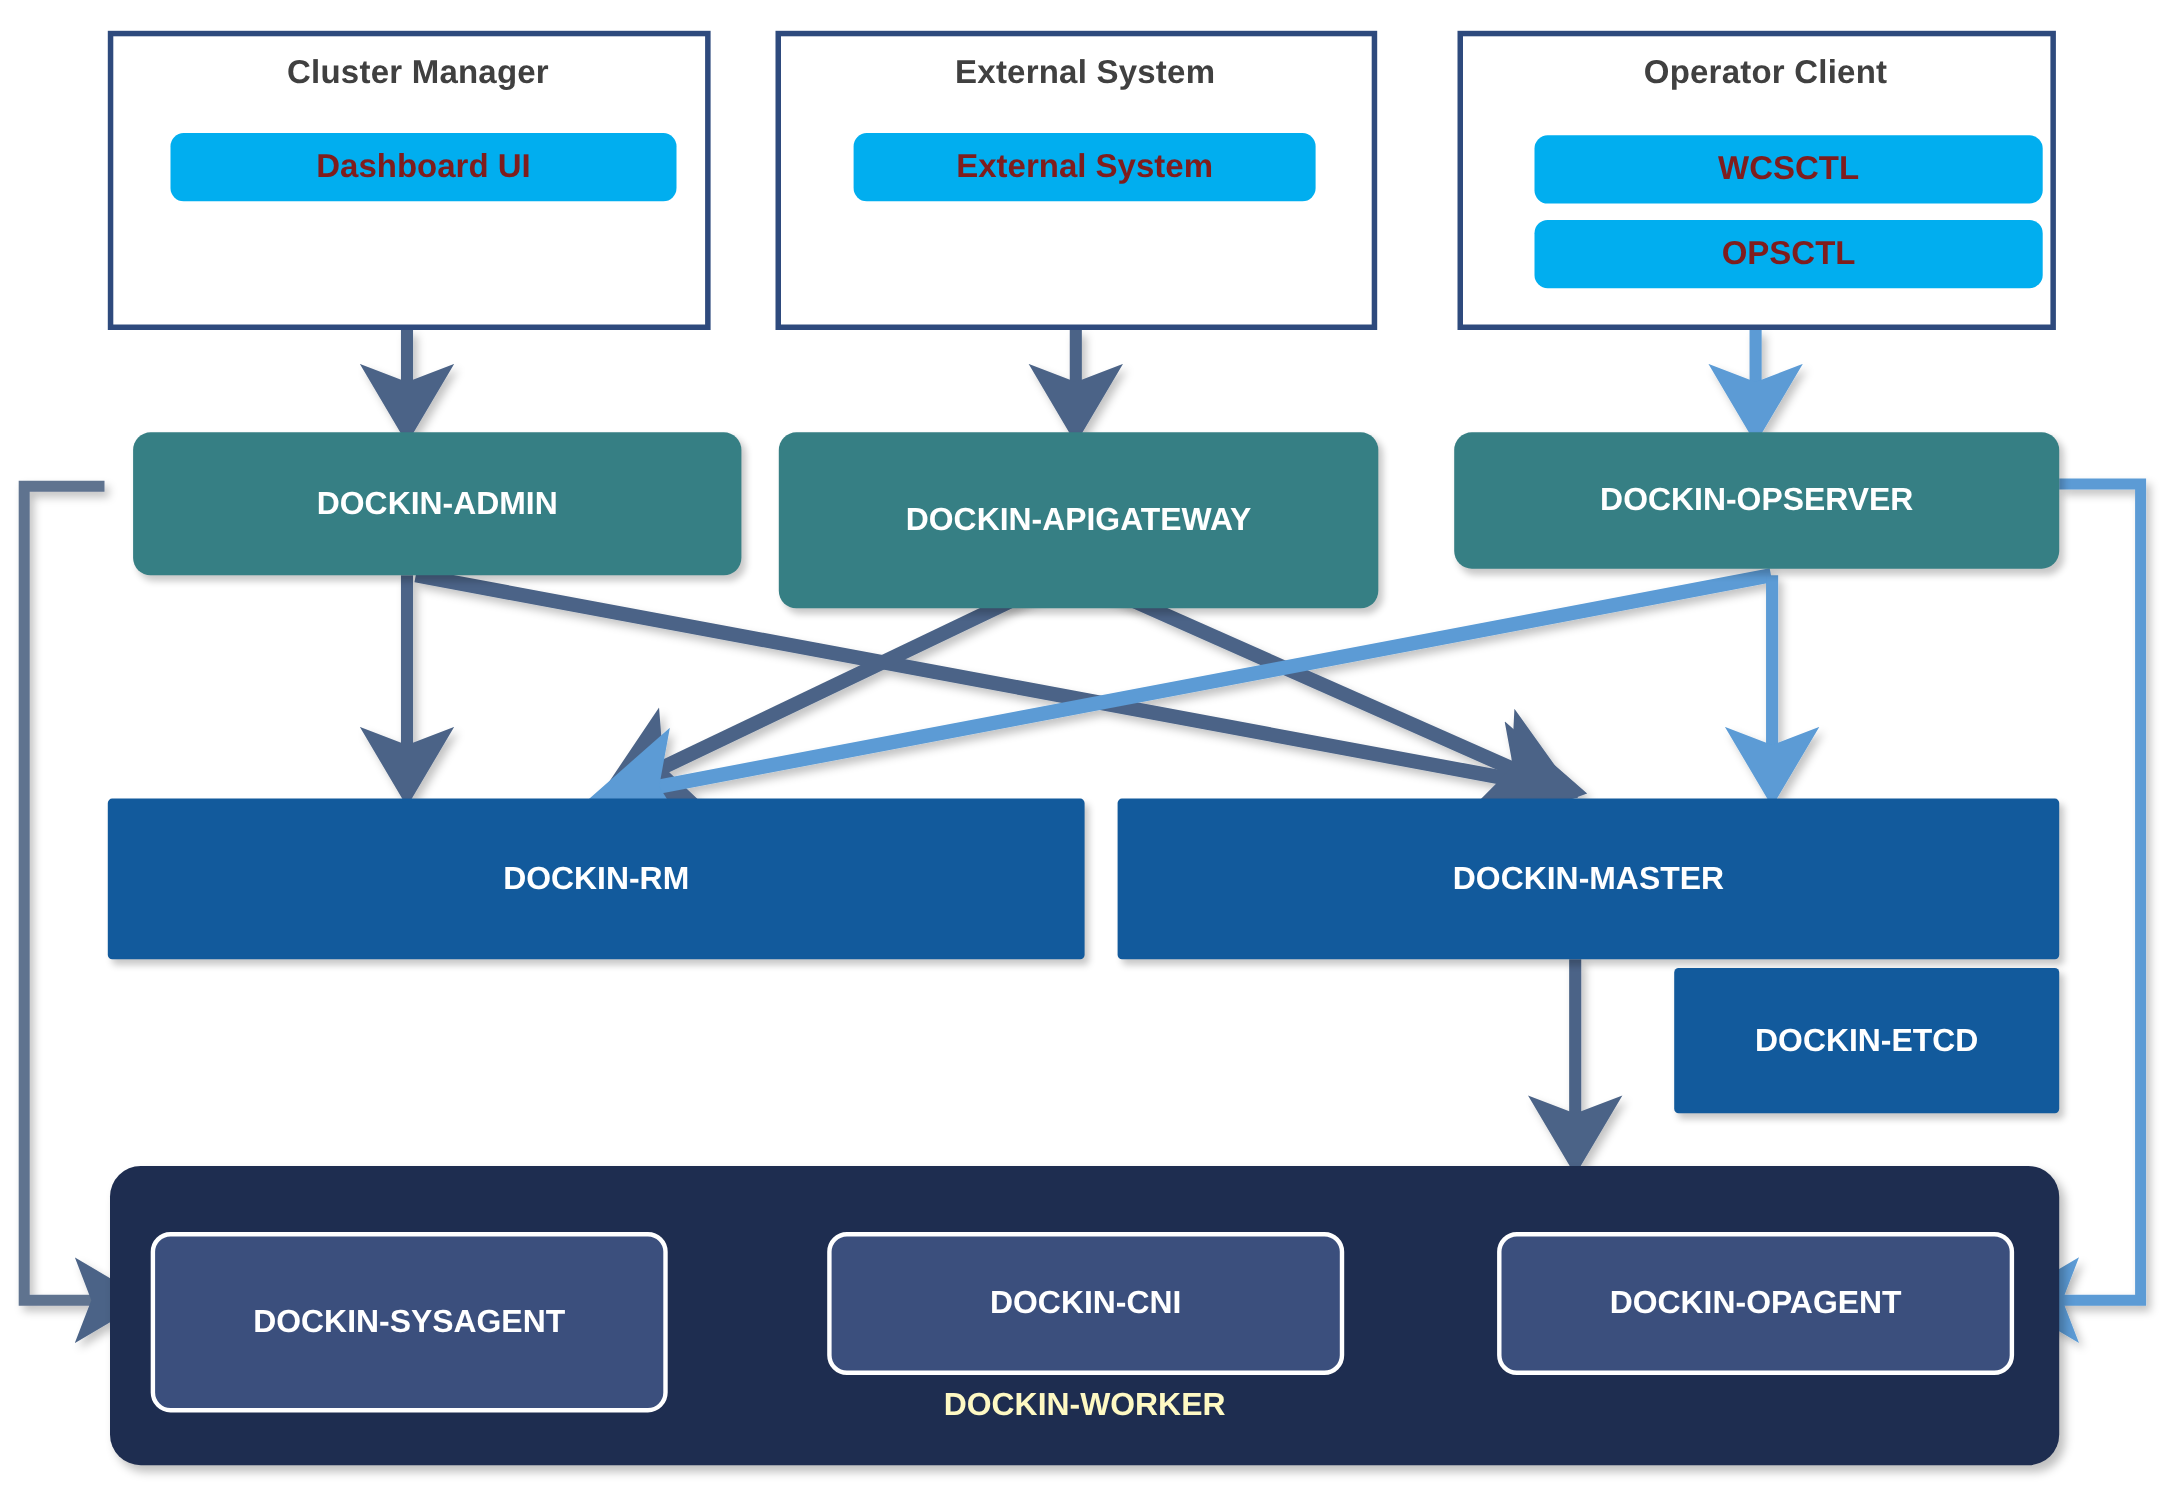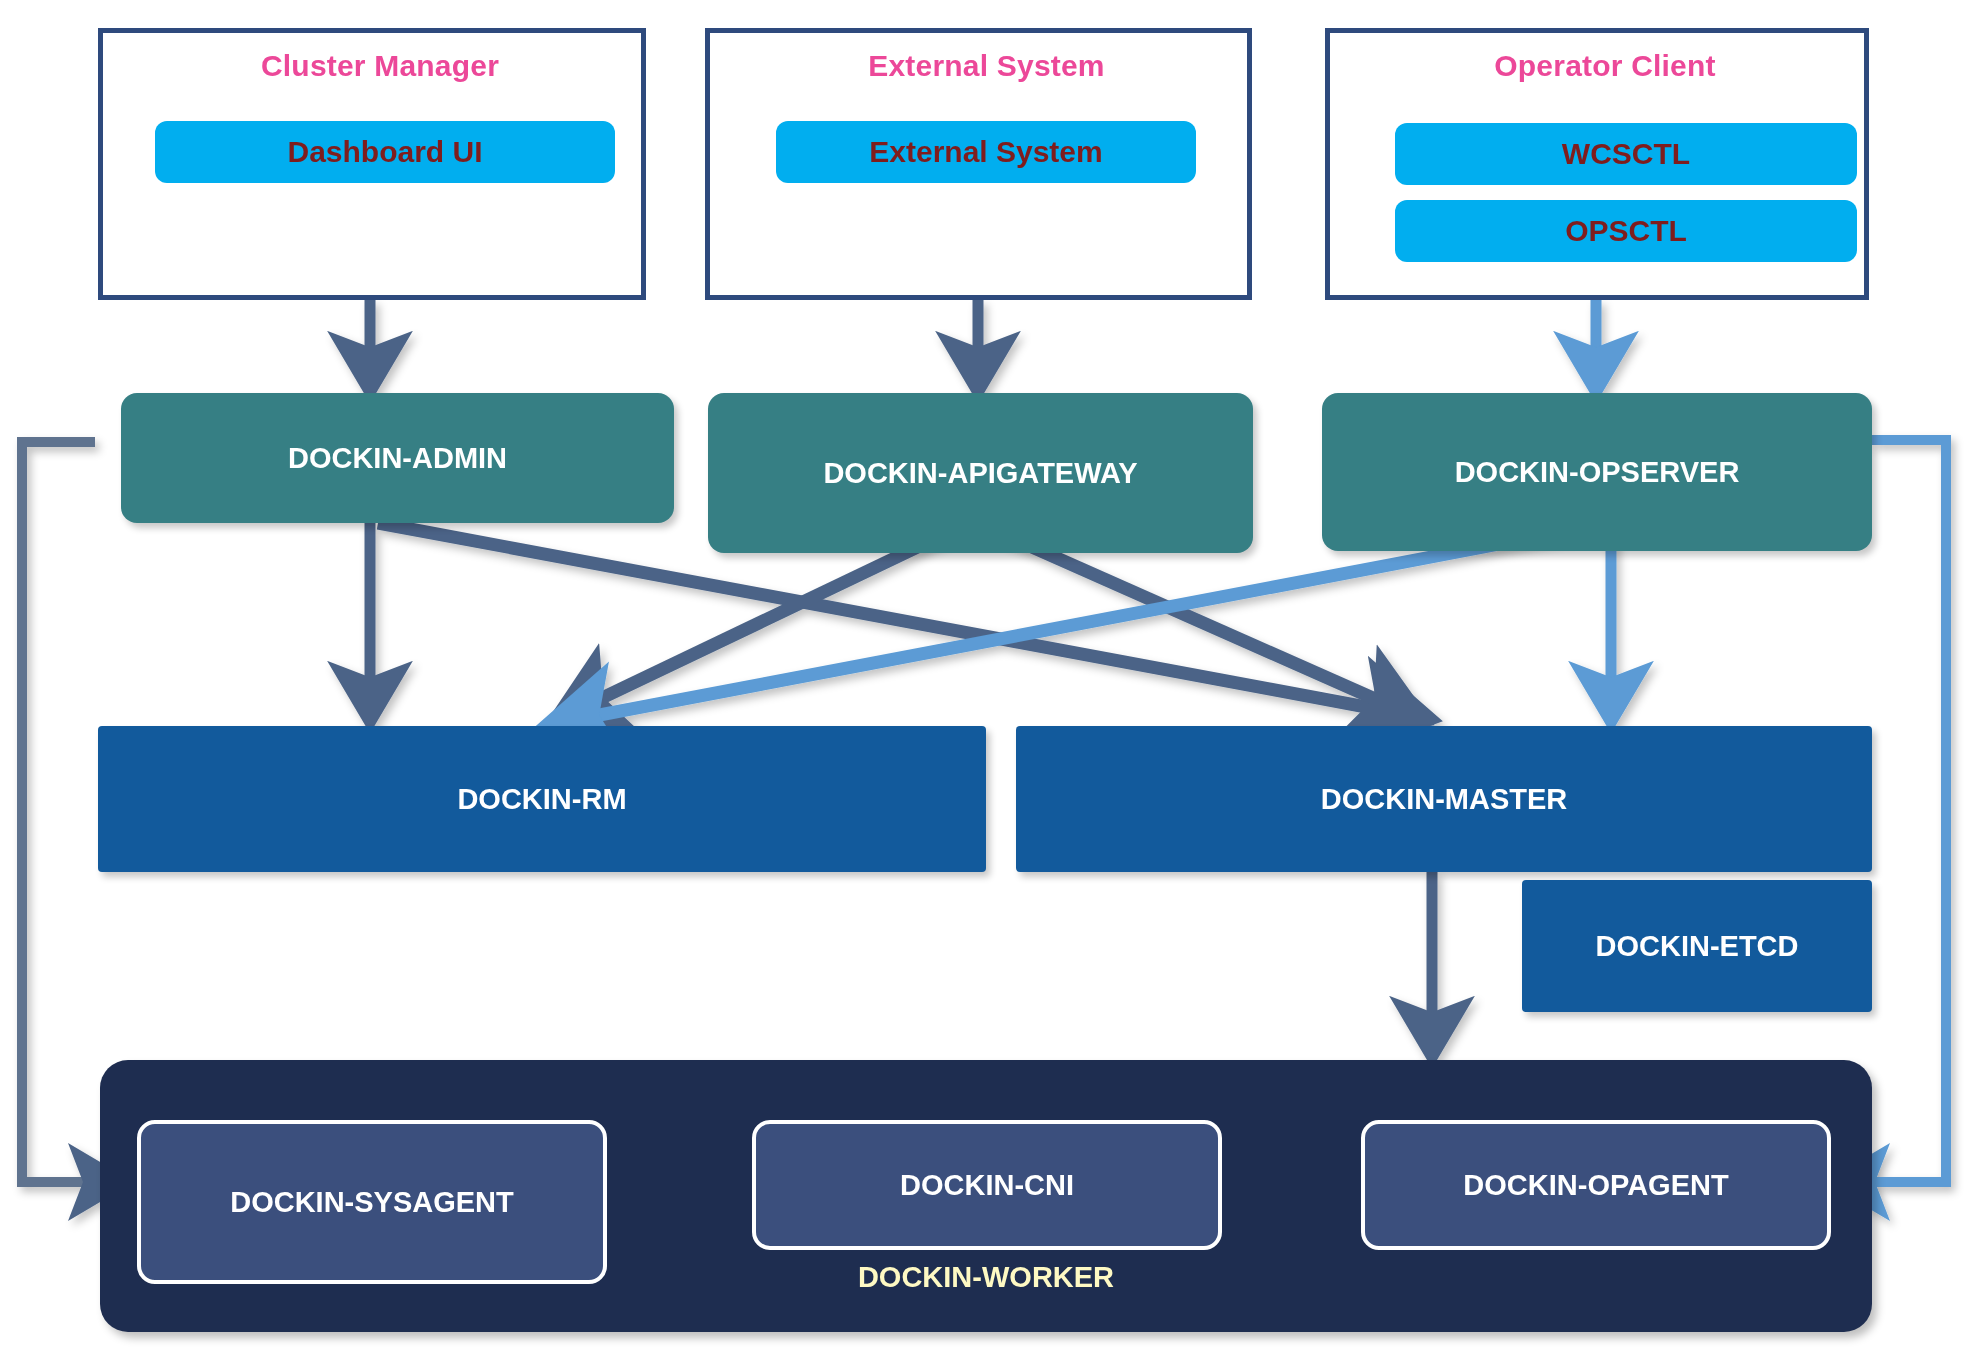--- a/index.html
+++ b/index.html
@@ -36,21 +36,21 @@
     z-index: 2;
   }
   .group-title {
     position: absolute;
     left: 0;
     right: 0;
     top: 16px;
     text-align: center;
     font-size: 30px;
     font-weight: bold;
-    color: #ec4899;
+    color: #404040;
     letter-spacing: 0.2px;
     padding-left: 16px;
   }
   .cyan-chip {
     position: absolute;
     box-sizing: border-box;
     background: #01aeef;
     border-radius: 12px;
     color: #7f1d1d;
     font-size: 30px;
@@ -189,21 +189,21 @@
   <div class="group-box" style="left:1325px; top:28px; width:544px; height:272px;">
     <div class="group-title">Operator Client</div>
     <div class="cyan-chip" style="left:65px; top:90px; width:462px; height:62px;">WCSCTL</div>
     <div class="cyan-chip" style="left:65px; top:167px; width:462px; height:62px;">OPSCTL</div>
   </div>
 
   <div class="teal-box" style="left:95px; top:393px; width:553px; height:130px;margin-left:26px;">DOCKIN-ADMIN</div>
 
   <div class="teal-box" style="left:708px; top:393px; width:545px; height:160px;">DOCKIN-APIGATEWAY</div>
 
-  <div class="teal-box" style="left:1322px; top:393px; width:550px; height:158px;">DOCKIN-OPSERVER</div>
+  <div class="teal-box" style="left:1322px; top:393px; width:550px; height:124px;">DOCKIN-OPSERVER</div>
 
   <div class="blue-box" style="left:98px; top:726px; width:888px; height:146px;">DOCKIN-RM</div>
 
   <div class="blue-box" style="left:1016px; top:726px; width:856px; height:146px;">DOCKIN-MASTER</div>
 
   <div class="blue-box" style="left:1522px; top:880px; width:350px; height:132px;">DOCKIN-ETCD</div>
 
   <div class="worker-box" style="left:100px; top:1060px; width:1772px; height:272px;">
     <div class="worker-label">DOCKIN-WORKER</div>
   </div>

